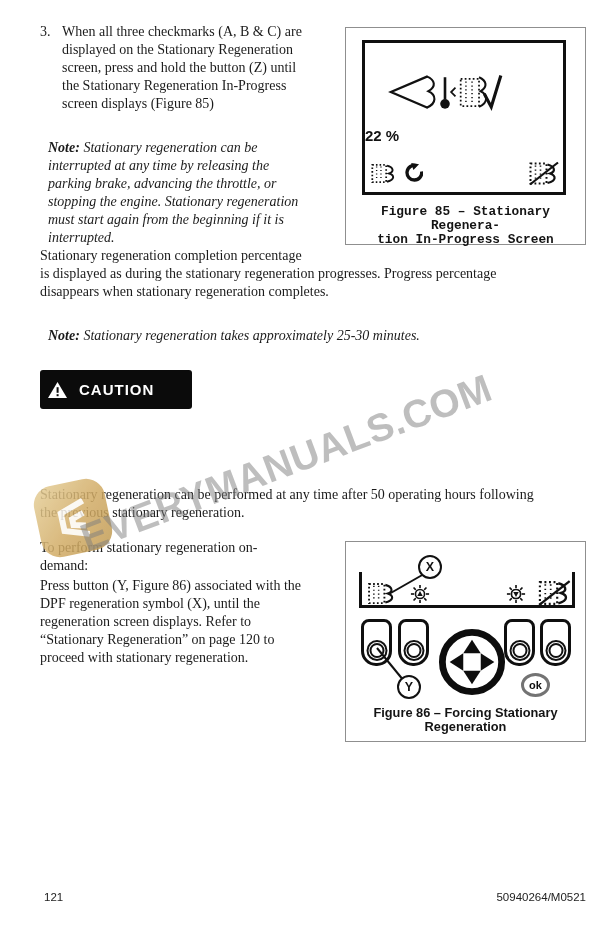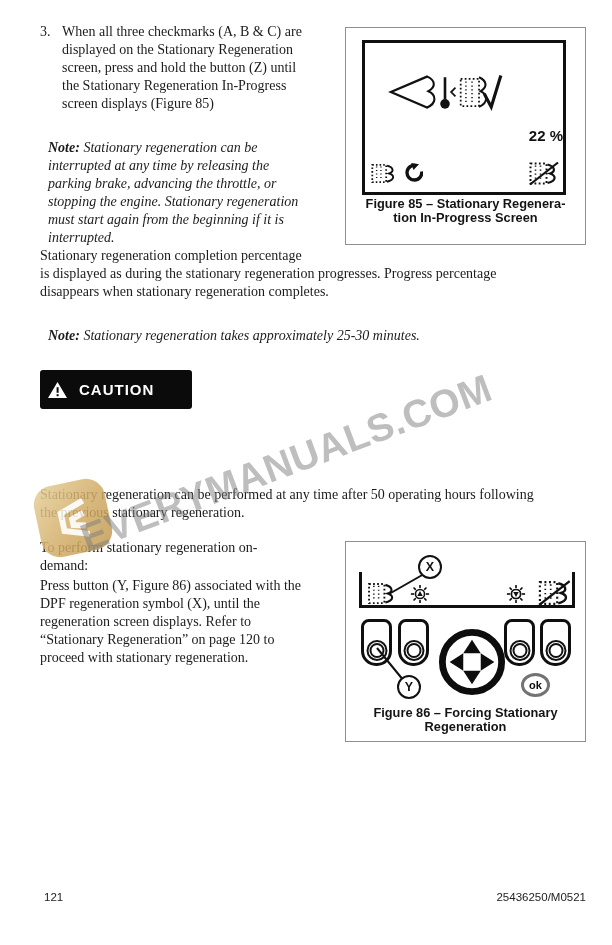--- a/index.html
+++ b/index.html
@@ -36,26 +36,26 @@
   .para2{left:40px;top:486px;width:560px;}
   .para3{left:40px;top:539px;width:310px;}
   .para4{left:40px;top:577px;width:310px;}
 
   
   .figbox{border:1.5px solid #8f8f8f;background:#fff;box-sizing:border-box;}
   .fig85{left:345px;top:27px;width:241px;height:218px;}
   .fig86{left:345px;top:541px;width:241px;height:201px;}
   .screen{position:absolute;left:16px;top:12px;width:204px;height:155px;
     border:3px solid #101010;box-sizing:border-box;}
-  .progress{position:absolute;left:0;right:0;top:84px;text-align:right;
+  .progress{position:absolute;left:0;right:0;top:84px;text-align:left;
     font-family:"Liberation Sans",sans-serif;font-weight:bold;font-size:15px;color:#111;}
   .figcap{position:absolute;left:0;right:0;text-align:center;
     font-family:"Liberation Sans",sans-serif;font-weight:bold;font-size:12.8px;
     line-height:14px;color:#141414;white-space:pre-line;}
-  .fig85 .figcap{top:169px;}
+  .fig85 .figcap{top:177px;font-family:Liberation Mono, monospace;}
   .fig86 .figcap{top:164px;}
 
   
   .panel{position:absolute;left:13px;top:30px;width:216px;height:36px;box-sizing:border-box;
     border:3.5px solid #101010;border-top:none;}
   .btn{position:absolute;top:77px;width:31px;height:47px;box-sizing:border-box;
     border:3.8px solid #0f0f0f;border-radius:8px 8px 15px 15px;}
   .ring{position:absolute;left:50%;bottom:2px;transform:translateX(-50%);
     width:21px;height:21px;border:2.6px solid #111;border-radius:50%;
     display:flex;align-items:center;justify-content:center;box-sizing:border-box;}
@@ -251,15 +251,15 @@
   <div class="abs wm-logo">
     <svg width="46" height="46" viewBox="0 0 46 46">
       <g fill="none" stroke="rgba(255,255,255,0.9)" stroke-width="6">
         <path d="M36,8 L12,16 L12,34 L36,42"></path>
         <path d="M34,20 L22,24 L22,30 L34,33"></path>
       </g>
     </svg>
   </div>
 
   <div class="abs footer-left">121</div>
-  <div class="abs footer-right">25436250/M0521</div>
+  <div class="abs footer-right">50940264/M0521</div>
 
 </div>
 
 </body></html>

